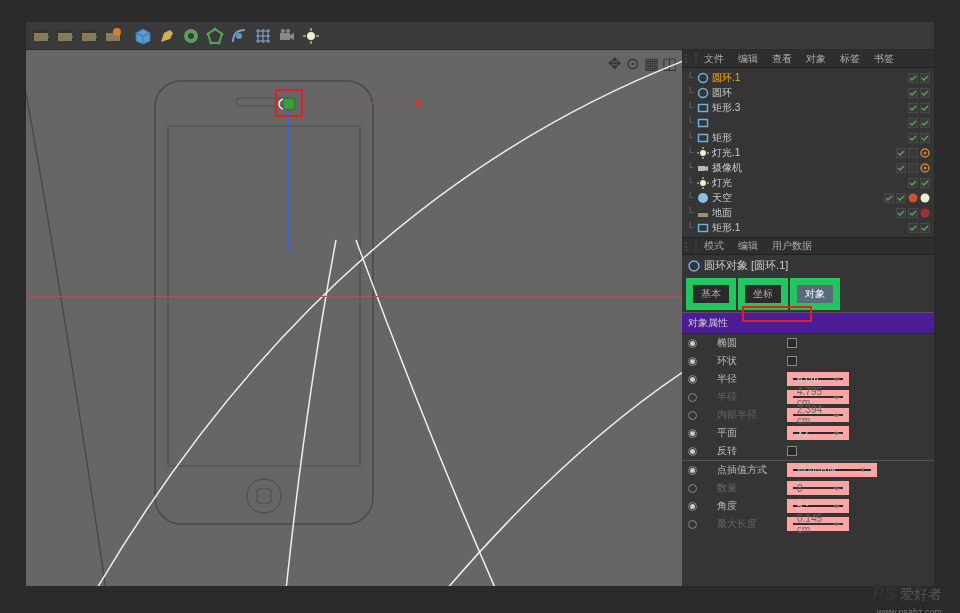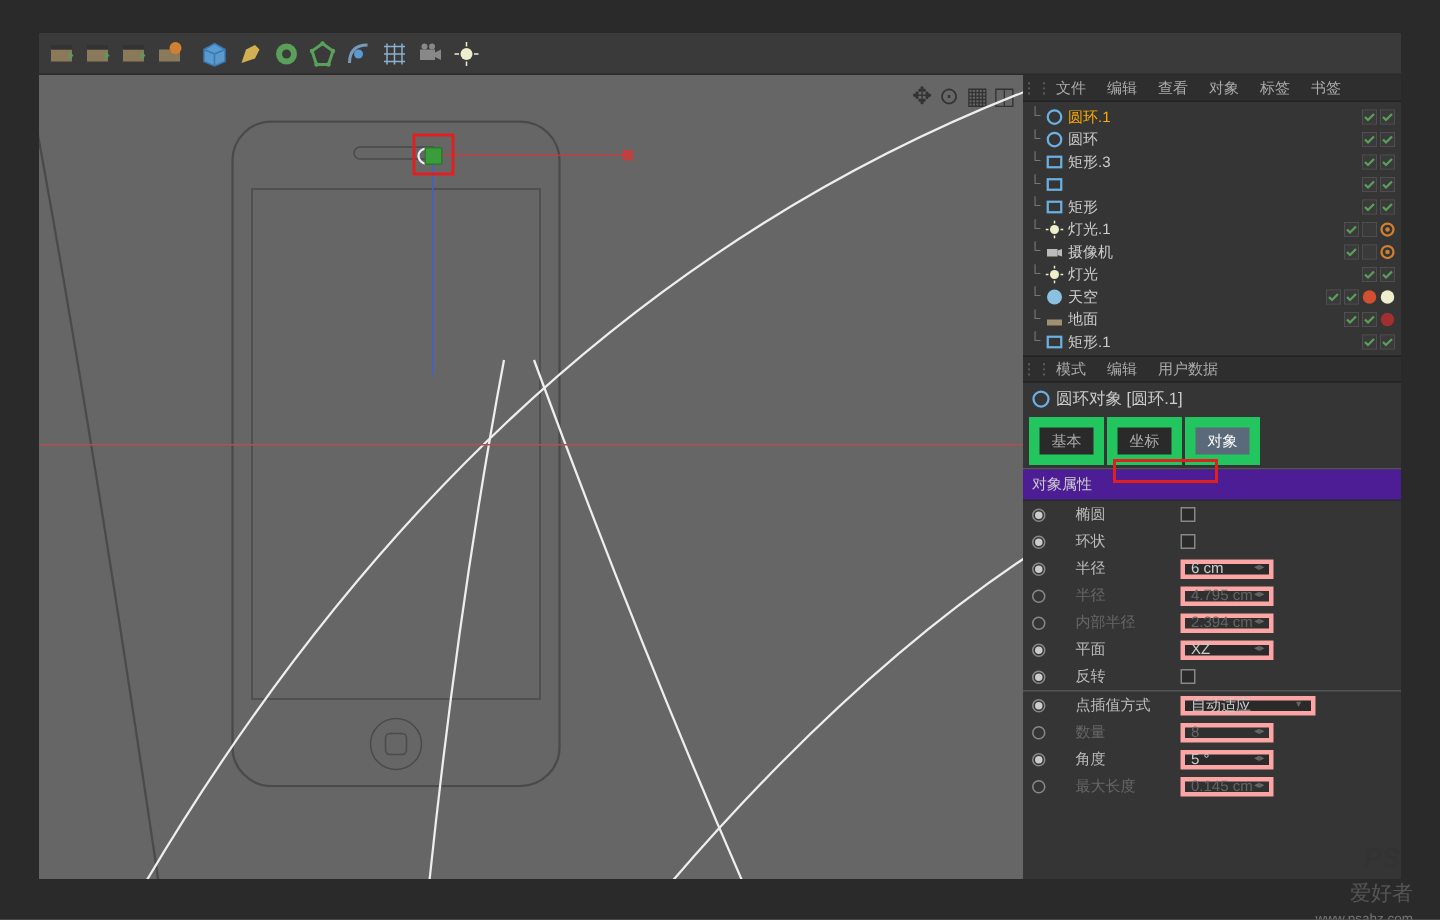--- a/index.html
+++ b/index.html
@@ -39,25 +39,25 @@
 .attr-subtabs { display: flex; padding: 2px 4px; gap: 2px; }
 .subtab { padding: 2px 8px; background: #2a2a2a; color: #aaa; font-size: 10px; border: 7px solid #22c55e; }
 .subtab.active { background: #5a6a7a; color: #fff; }
 .attr-section { border-top: 1px solid #555; }
 .attr-section-title { padding: 3px 6px; color: #ccc; font-size: 10px; background: #4c1d95; border-bottom: 1px solid #2a2a2a; }
 .attr-row { display: flex; align-items: center; height: 18px; padding: 0 6px; gap: 20px; }
 .attr-radio { width: 9px; height: 9px; border: 1px solid #888; border-radius: 50%; display: inline-flex; align-items: center; justify-content: center; }
 .attr-radio.checked::after { content: ""; width: 5px; height: 5px; background: #ccc; border-radius: 50%; }
 .attr-label { width: 50px; color: #bbb; font-size: 10px; }
 .attr-label.dim { color: #666; }
-.attr-input { background: #2a2a2a; border: 3px solid #fca5a5; color: #ccc; font-size: 10px; padding: 1px 4px; width: 62px; height: 13px; display: flex; align-items: center; justify-content: space-between; }
+.attr-input { background: #2a2a2a; border: 6px solid #fca5a5; color: #ccc; font-size: 10px; padding: 1px 4px; width: 62px; height: 13px; display: flex; align-items: center; justify-content: space-between; }
 .attr-input.dim { color: #666; background: #303030; }
 .attr-spin { width: 6px; color: #666; font-size: 7px; line-height: 4px; }
 .attr-check { width: 10px; height: 10px; border: 1px solid #888; background: #2a2a2a; }
-.watermark { position: absolute; right: 18px; bottom: 8px; display: flex; align-items: center; gap: 4px; flex-direction: column; }
+.watermark { position: absolute; right: 18px; bottom: 8px; display: flex; align-items: center; gap: 4px; }
 .wm-logo { font-size: 18px; font-weight: bold; font-style: italic; color: #333; }
 .wm-text { font-size: 14px; color: #555; }
 .wm-url { position: absolute; right: 18px; bottom: -4px; font-size: 9px; color: #777; }
 </style>
 </head>
 <body>
 
 <div class="app">
   <div class="toolbar">
     <div class="tb-btn">

